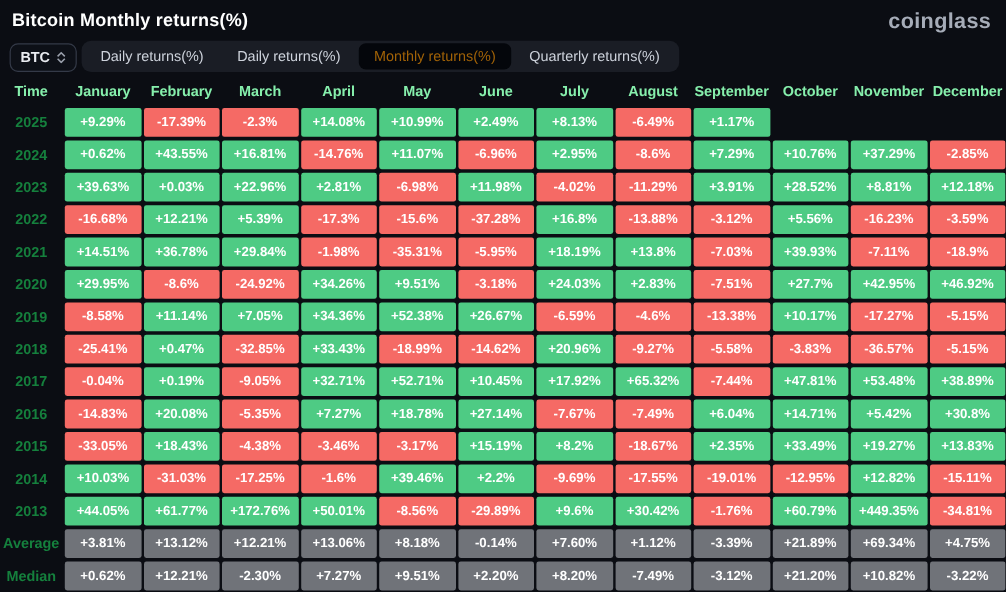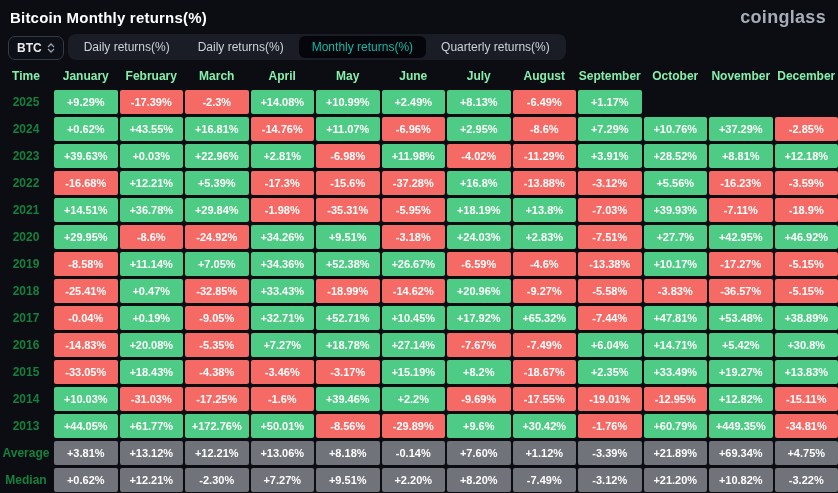--- a/index.html
+++ b/index.html
@@ -29,21 +29,21 @@
   .updown { display: flex; flex-direction: column; line-height: 5px; }
   .updown svg { display: block; }
   .tabs {
     display: flex; align-items: center; gap: 2px;
     background: #1a1d25; border-radius: 8px; padding: 2px 3px; height: 26px;
   }
   .tab {
     padding: 4px 13px; font-size: 12px; color: #cdd2db;
     border-radius: 6px; cursor: pointer; white-space: nowrap;
   }
-  .tab.active { background: #04060b; color: #14b8a6; }
+  .tab.active { background: #04060b; color: #a16207; }
 
   
   .returns-table { margin-top: 3px; }
   .tr {
     display: grid;
     grid-template-columns: 52px repeat(12, 1fr);
     column-gap: 2px;
     margin-bottom: 3px;
   }
   .tr.head { margin-bottom: 1px; }

